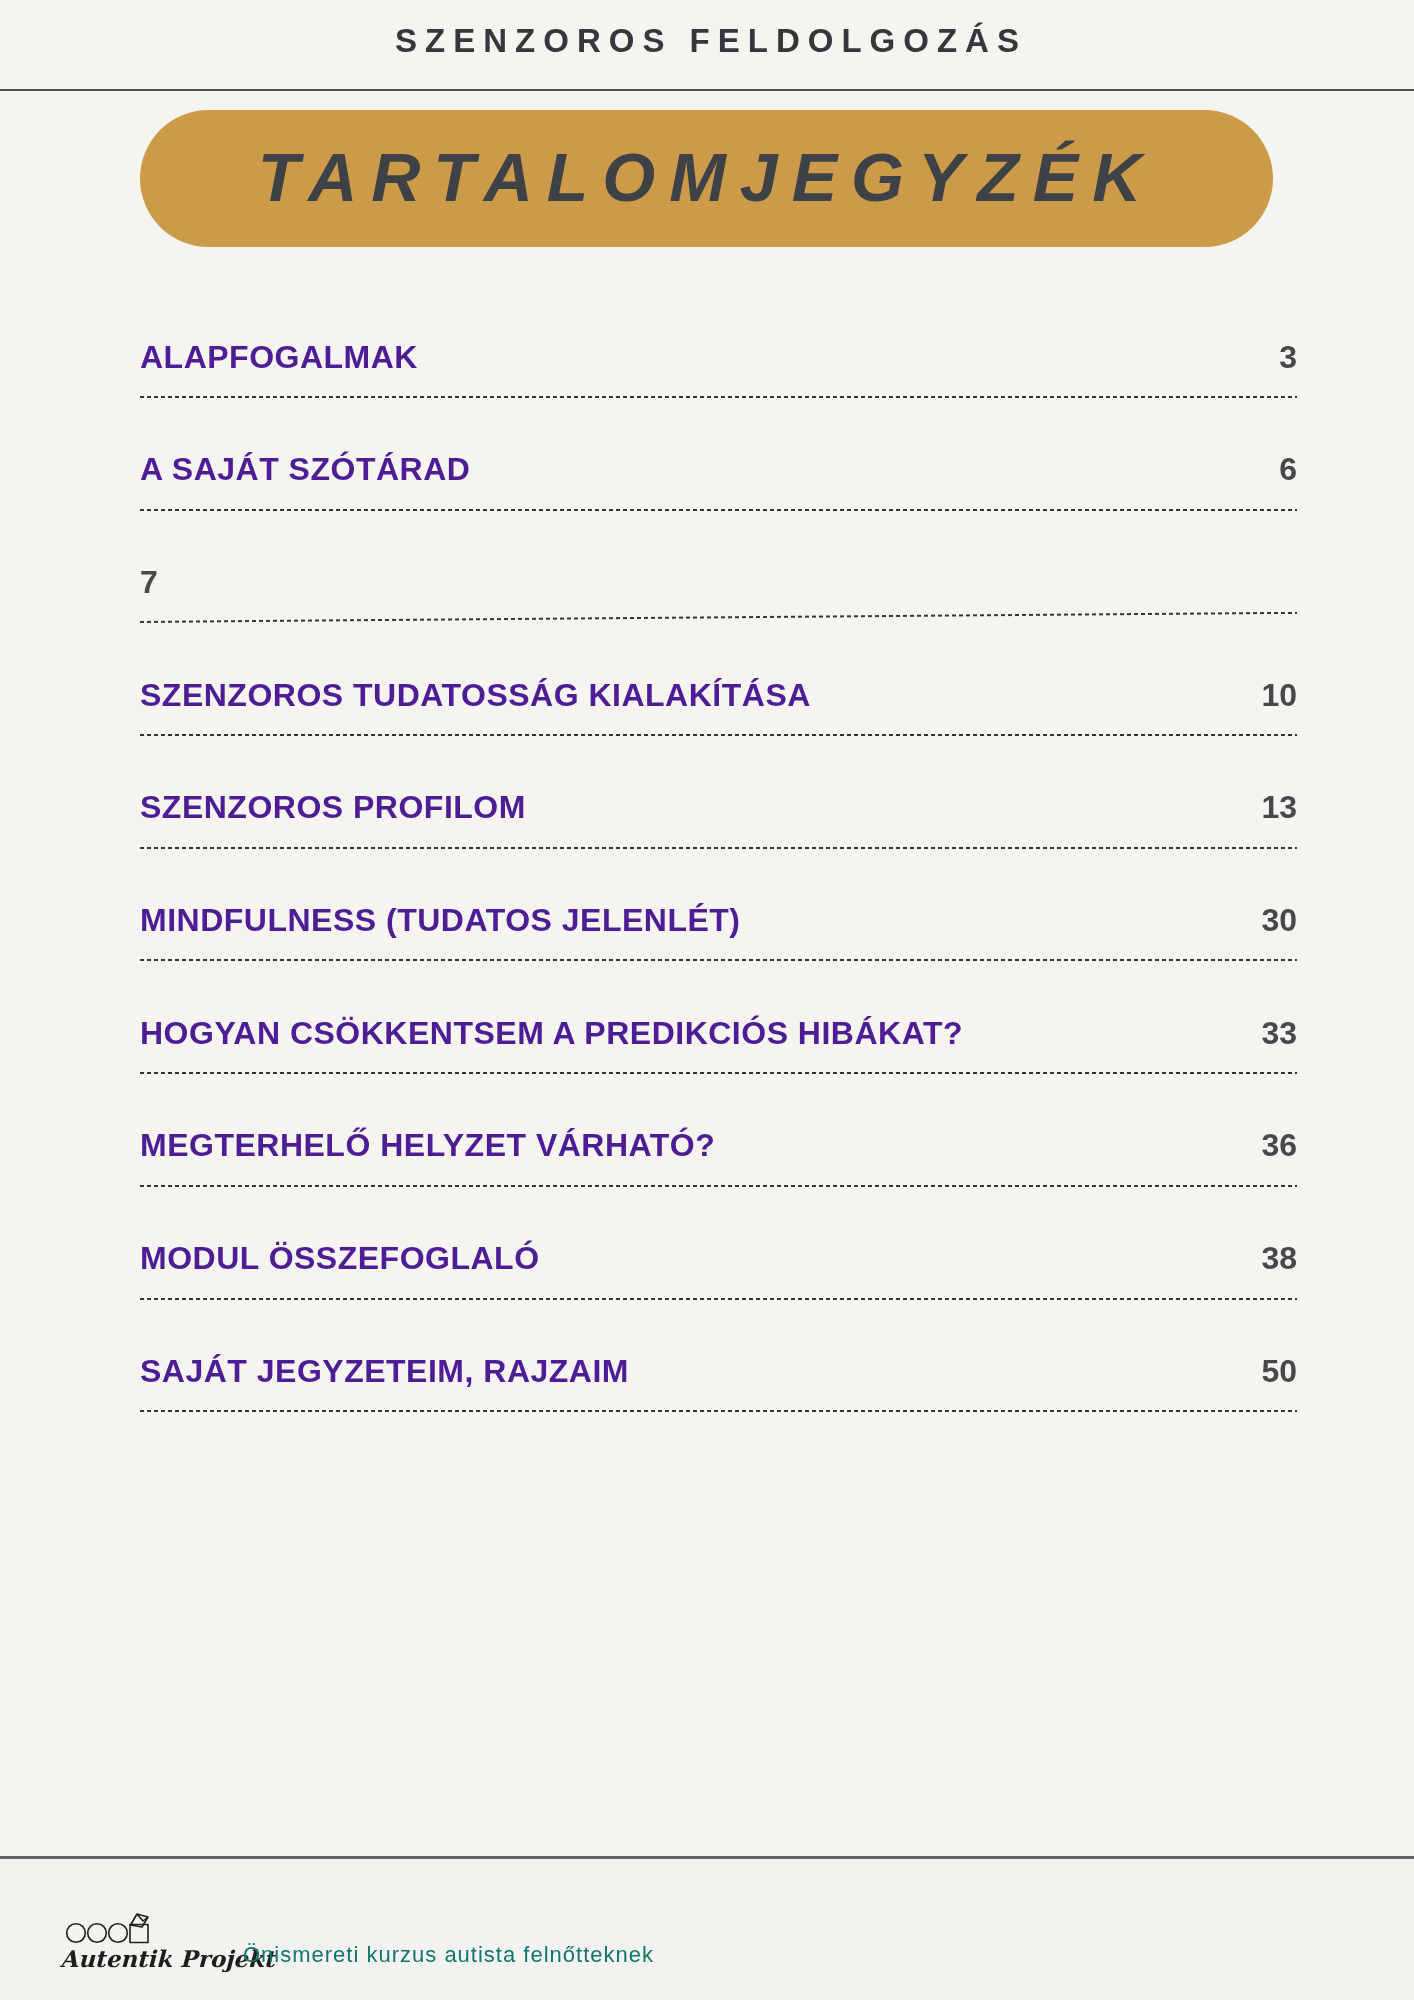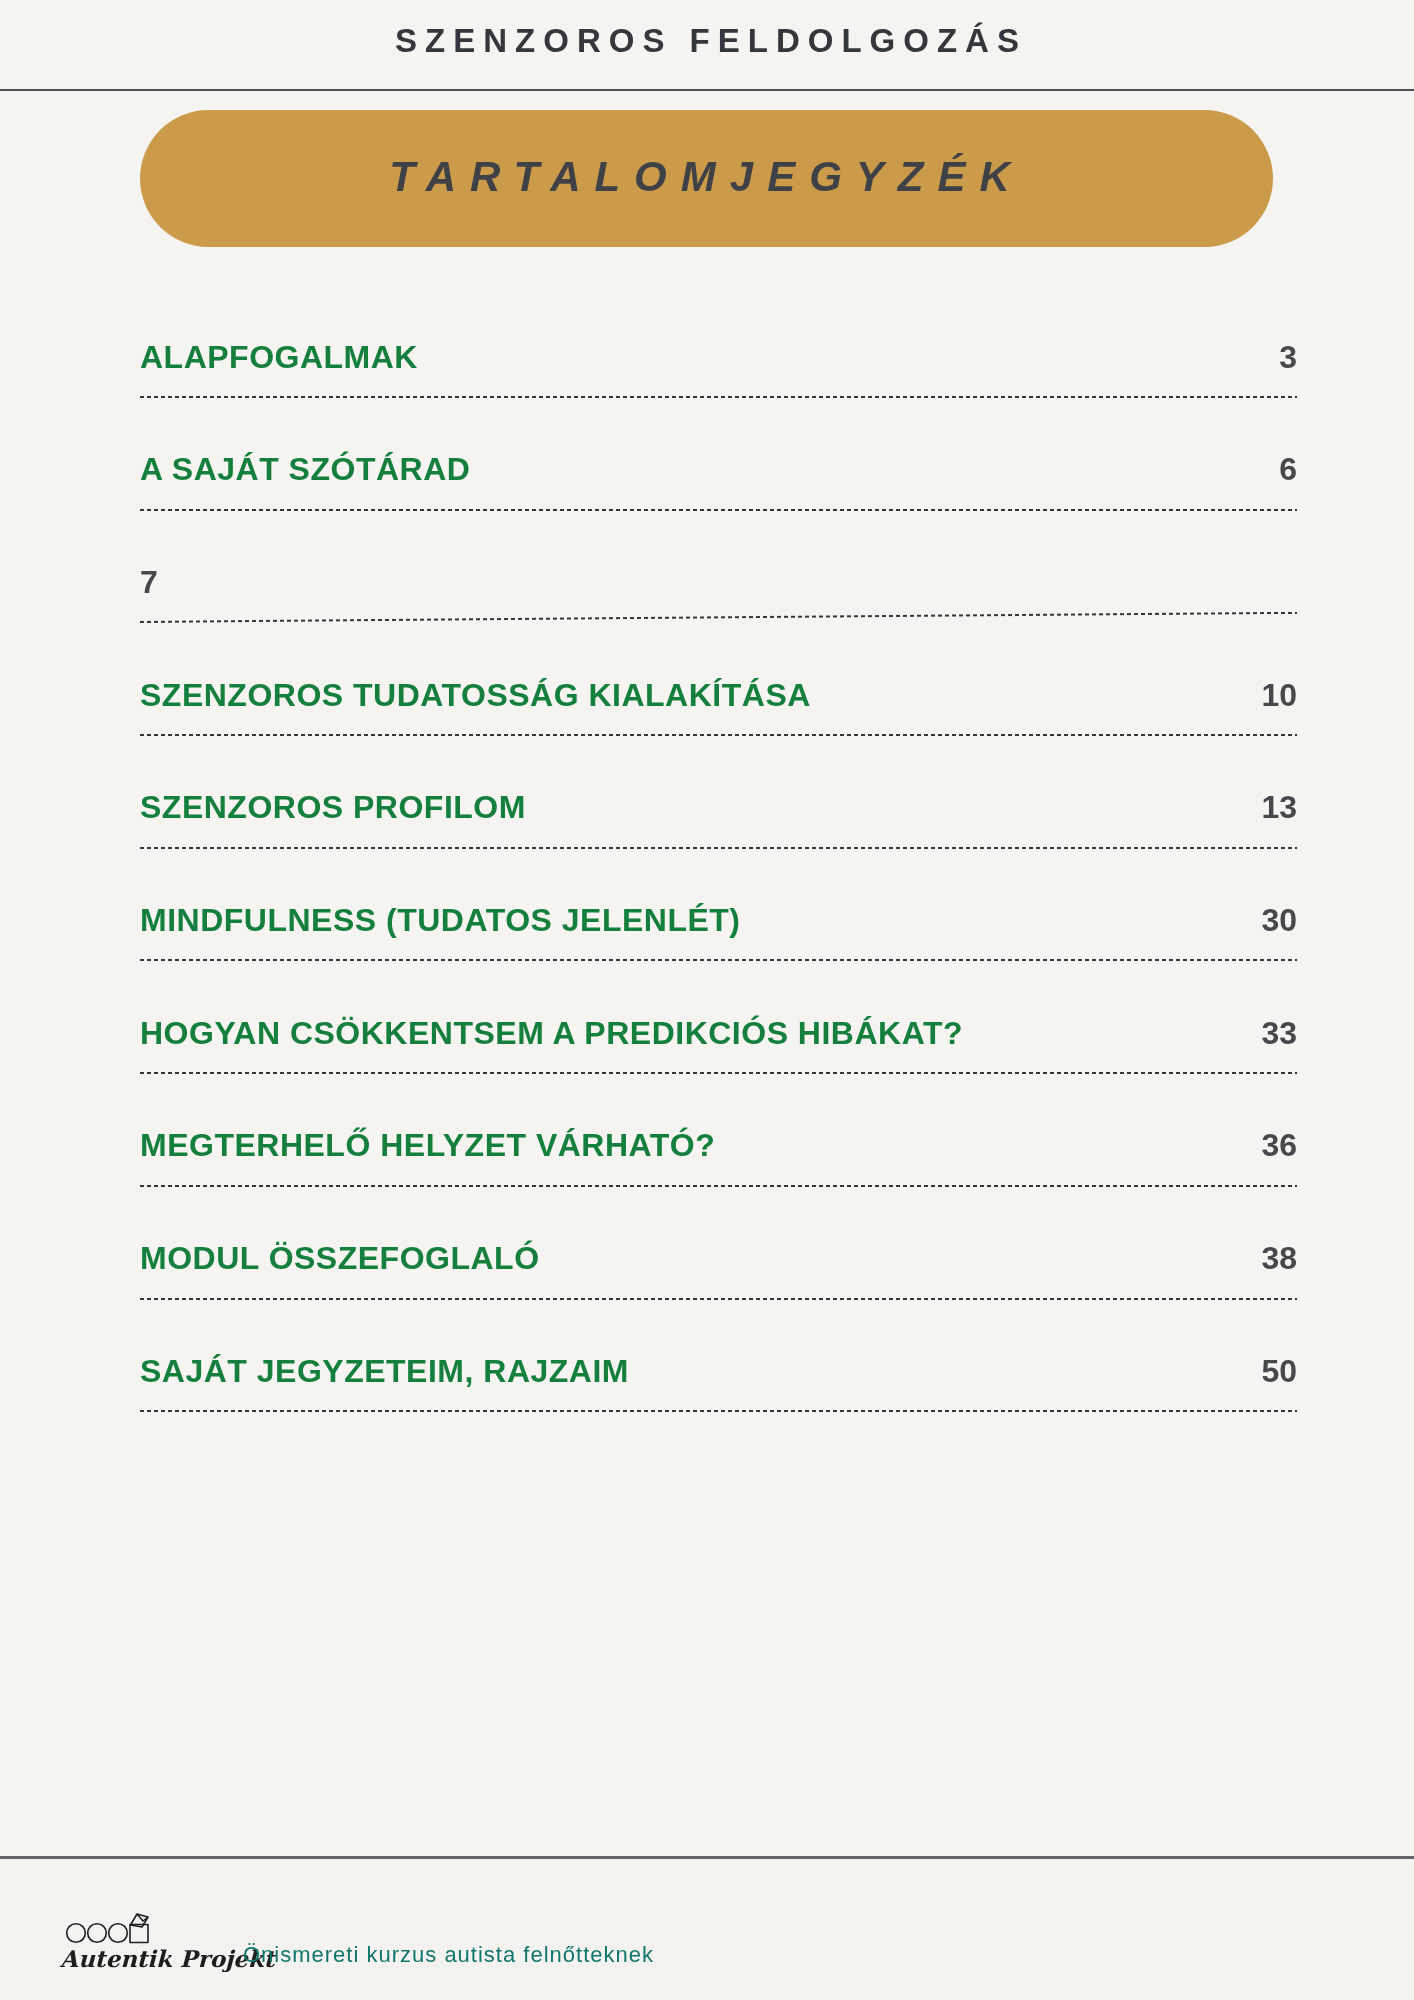--- a/index.html
+++ b/index.html
@@ -38,21 +38,21 @@
     position: absolute;
     top: 110px; left: 140px;
     width: 1133px; height: 137px;
     border-radius: 70px;
     background: #CC9B4A;
     display: flex;
     align-items: center;
     justify-content: center;
   }
   .title-pill .title-text {
-    font-size: 42px;
+    font-size: 68px;
     font-weight: bold;
     font-style: italic;
     letter-spacing: 14px;
     color: #3E4247;
     transform: translateY(-2px);
   }
 
   
   .toc-list {
     position: absolute;
@@ -69,21 +69,21 @@
     top: 20px; left: 0; right: 0;
     height: 40px;
     display: flex;
     justify-content: space-between;
     align-items: center;
   }
   .toc-label {
     font-size: 32px;
     font-weight: bold;
     letter-spacing: 0.5px;
-    color: #15803d;
+    color: #4c1d95;
     white-space: nowrap;
   }
   .toc-page {
     font-size: 32px;
     font-weight: bold;
     color: #46494C;
   }
   .toc-divider {
     position: absolute;
     top: 79px; left: 0; right: 0;

